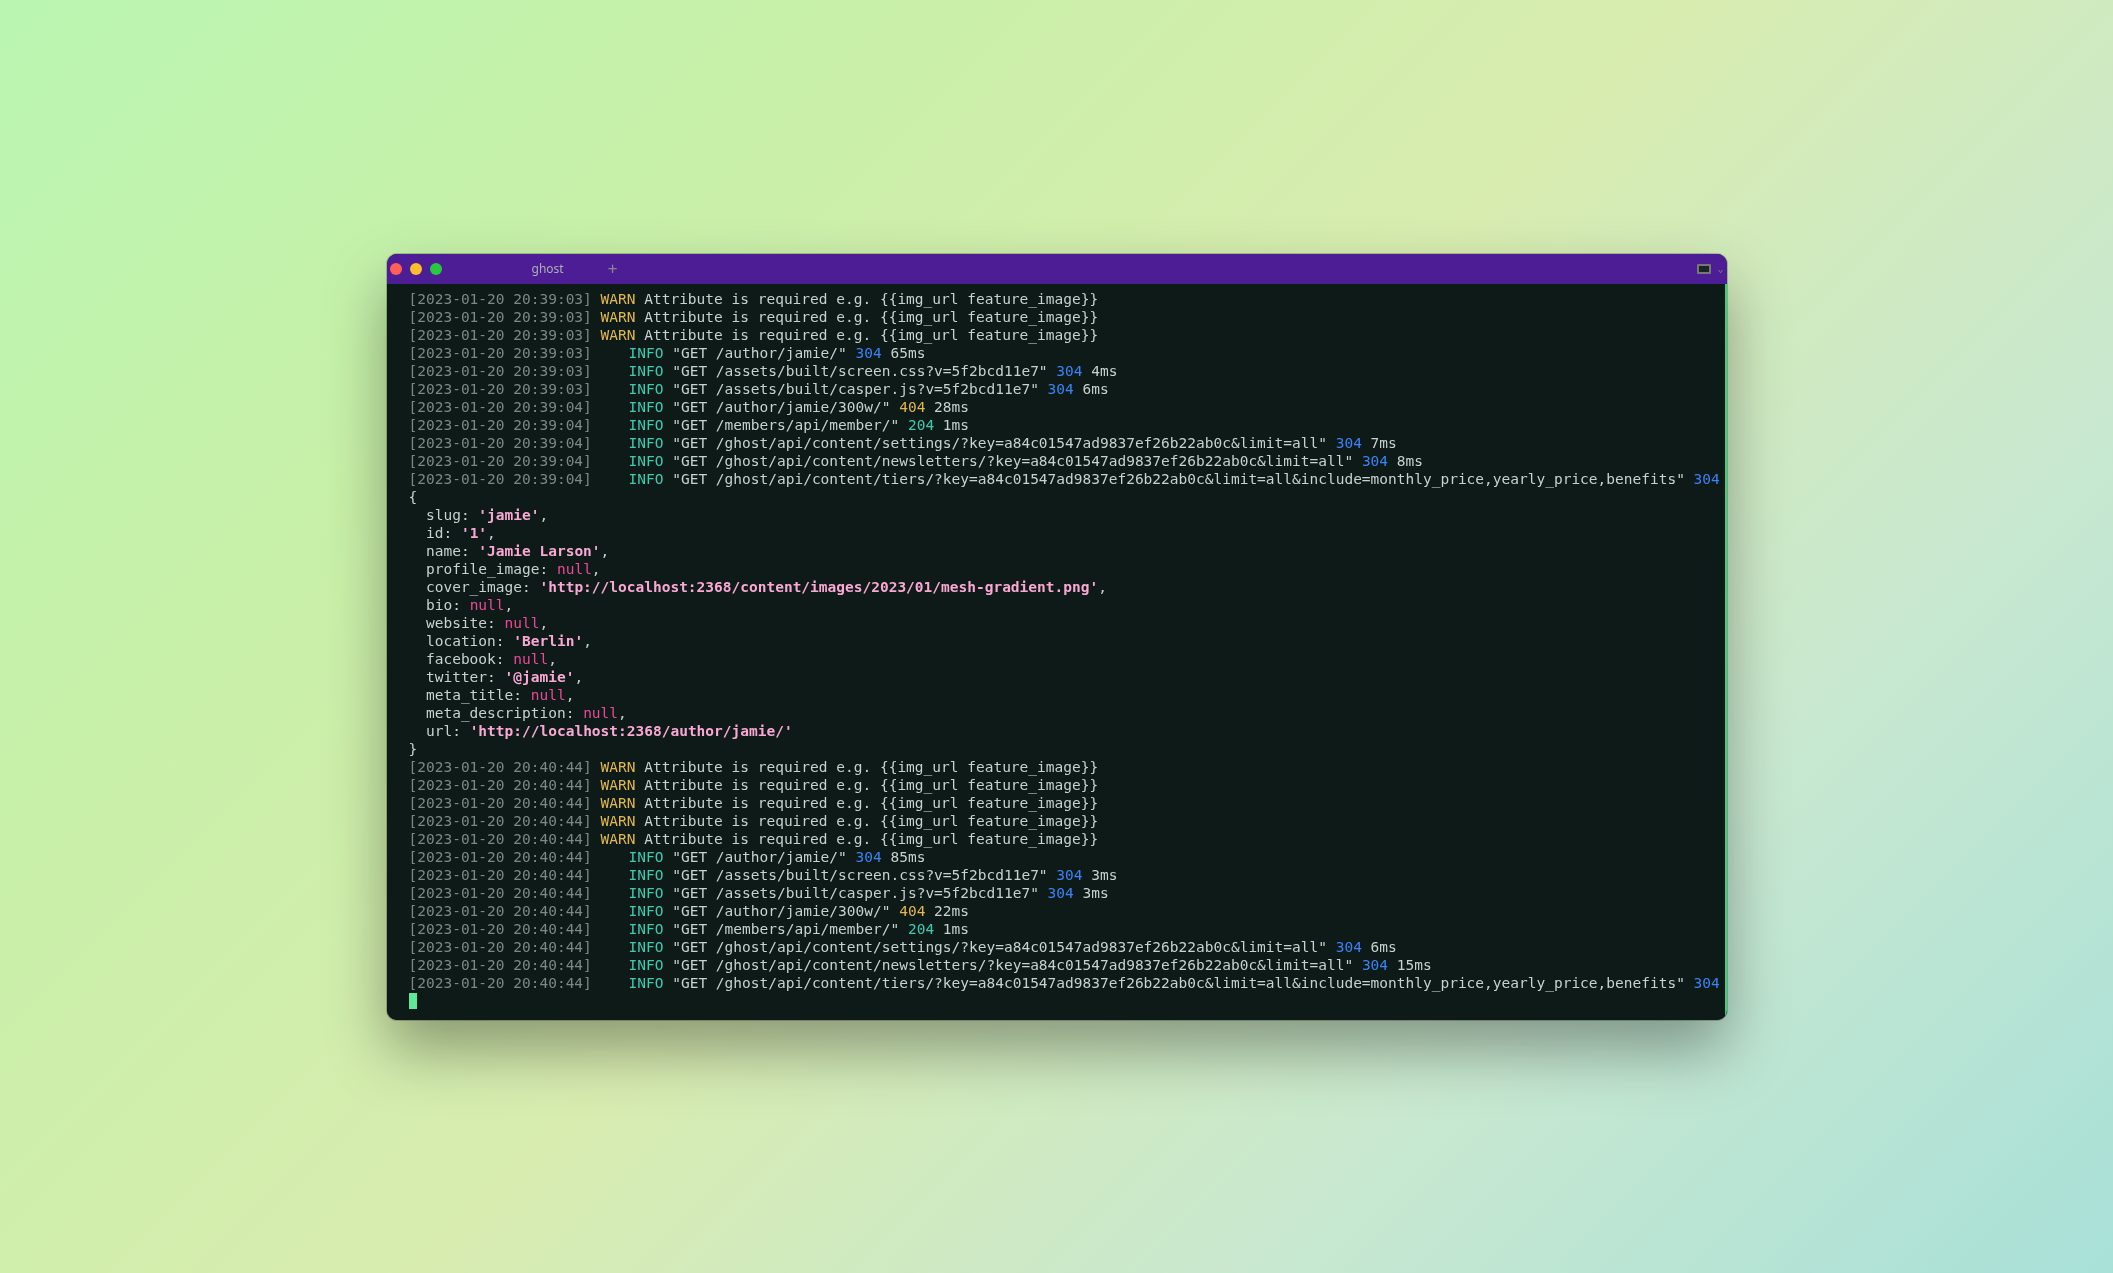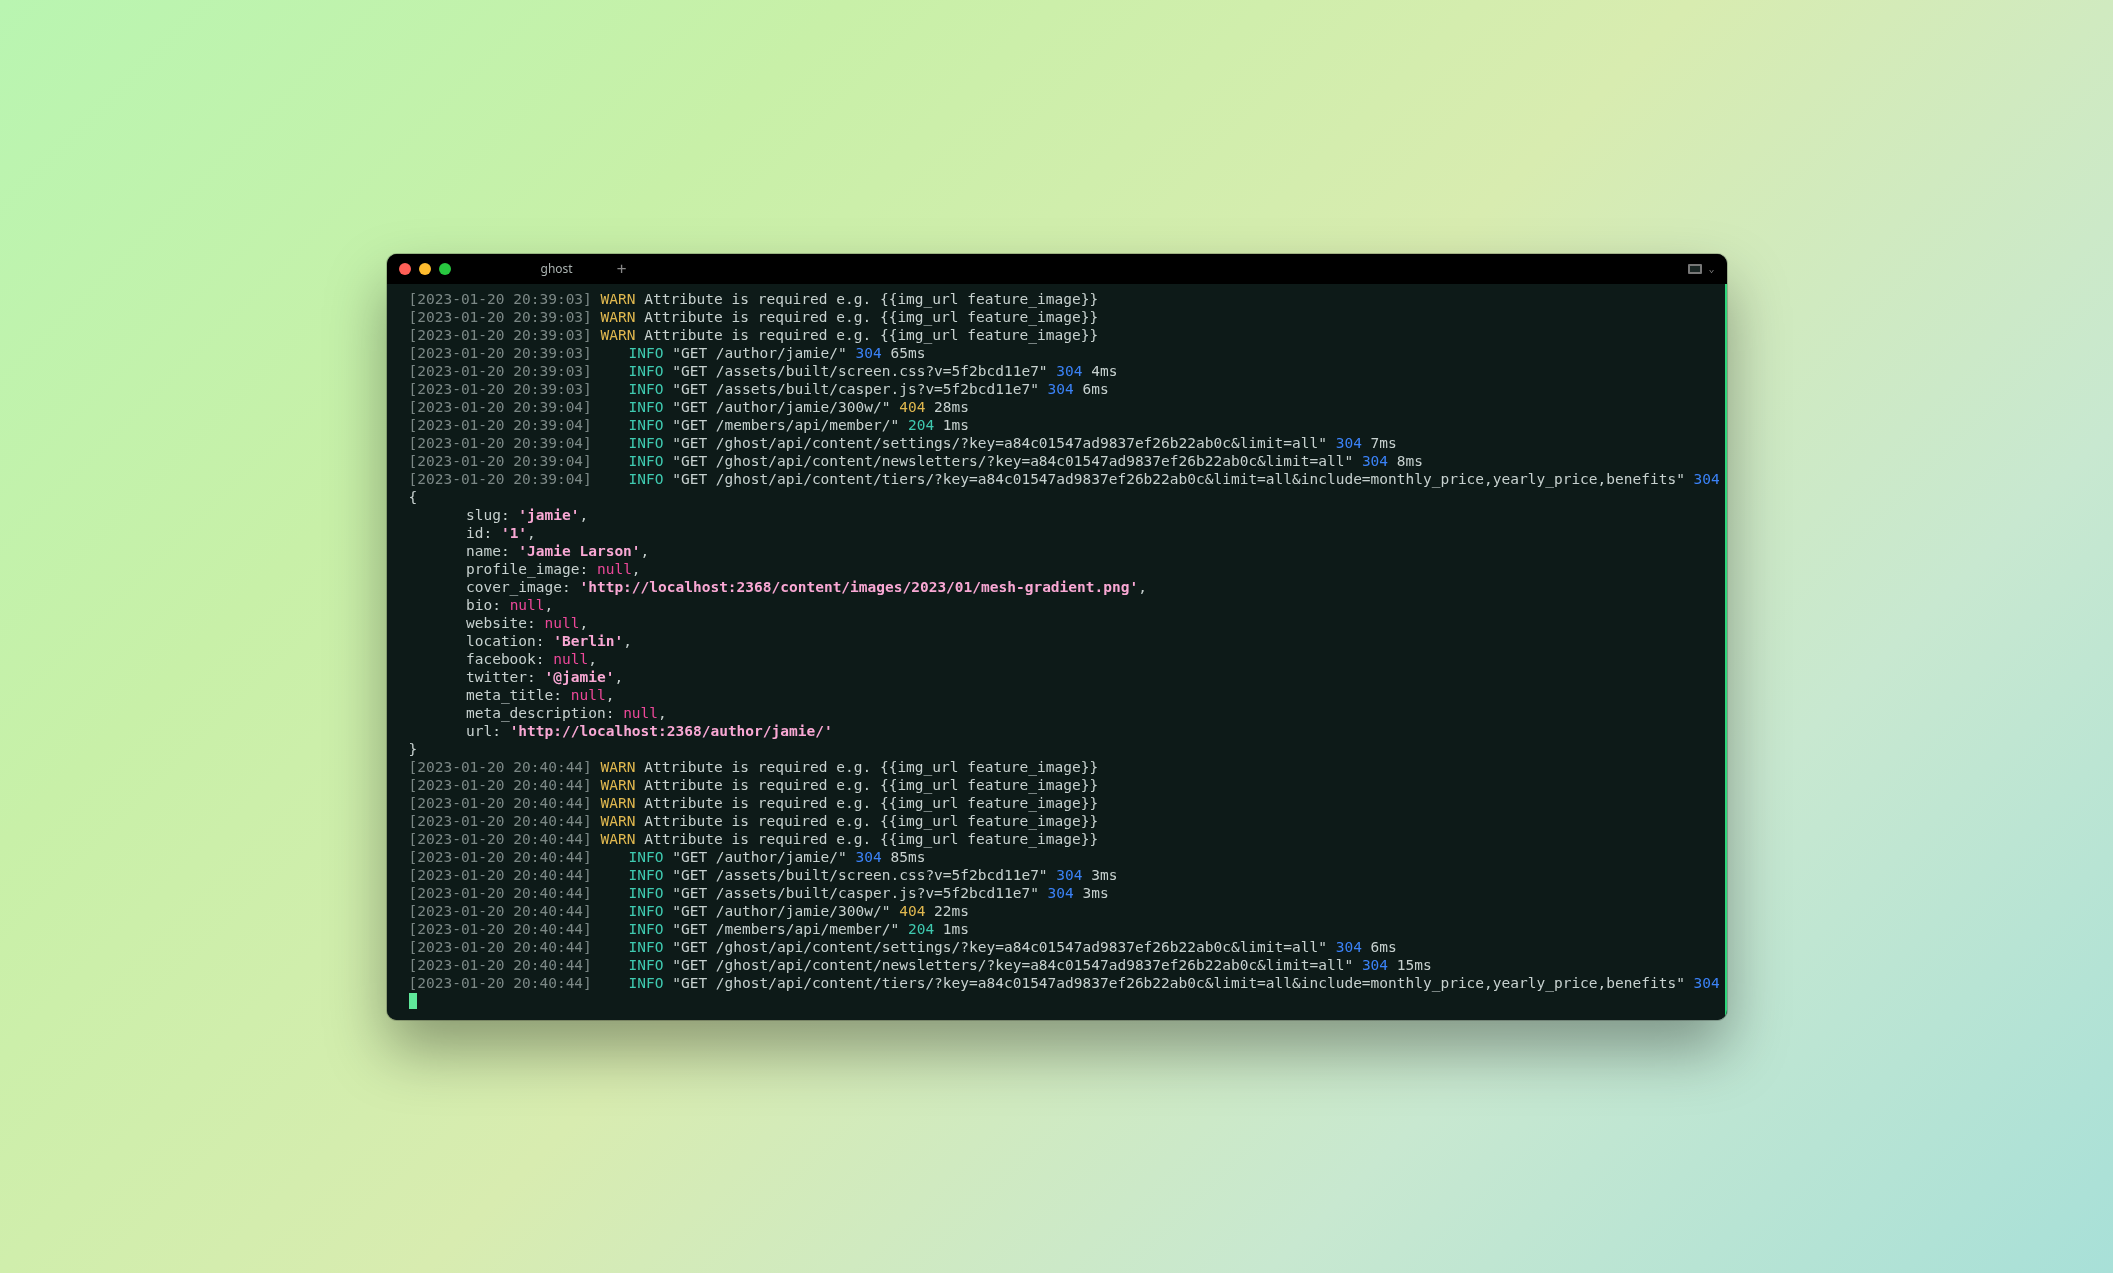--- a/index.html
+++ b/index.html
@@ -17,24 +17,24 @@
     background: #0d1a18;
     border-radius: 10px;
     box-shadow: 0 30px 60px rgba(0,0,0,0.35), 0 0 0 1px rgba(0,0,0,0.2);
     overflow: hidden;
     display: flex;
     flex-direction: column;
     position: relative;
   }
   .titlebar {
     height: 30px;
-    background: #000000;
+    background: #4c1d95;
     display: flex;
     align-items: center;
-    padding: 0 12px;
+    padding: 0 3px;
     position: relative;
   }
   .traffic-lights { display: flex; gap: 8px; align-items: center; }
   .tl { width: 12px; height: 12px; border-radius: 50%; }
   .tl.red { background: #ff5f57; }
   .tl.yellow { background: #febc2e; }
   .tl.green { background: #28c840; }
   .tabs { display: flex; align-items: center; margin-left: 60px; gap: 0; }
   .tab { color: #aab2b0; font-size: 12px; padding: 6px 30px; font-family: -apple-system, system-ui, sans-serif; }
   .newtab { color: #888; font-size: 16px; padding: 0 14px; cursor: default; }
@@ -54,21 +54,21 @@
     position: relative;
   }
   .ts { color: #7c8886; }
   .warn { color: #e0b84f; }
   .info { color: #3fcab0; margin-left: 28px; }
   .st304 { color: #3b82f6; }
   .st404 { color: #e0b84f; }
   .st204 { color: #3fcab0; }
   .nul { color: #ec4899; font-weight: 400; }
   .str { color: #f9a8d4; font-weight: bold; }
-  .key { color: #c7d1cf; margin-left: 40px; }
+  .key { color: #c7d1cf; }
   .cursor {
     display: inline-block;
     width: 8px;
     height: 16px;
     background: #5fe89a;
     vertical-align: text-bottom;
   }
 </style>
 </head>
 <body>

